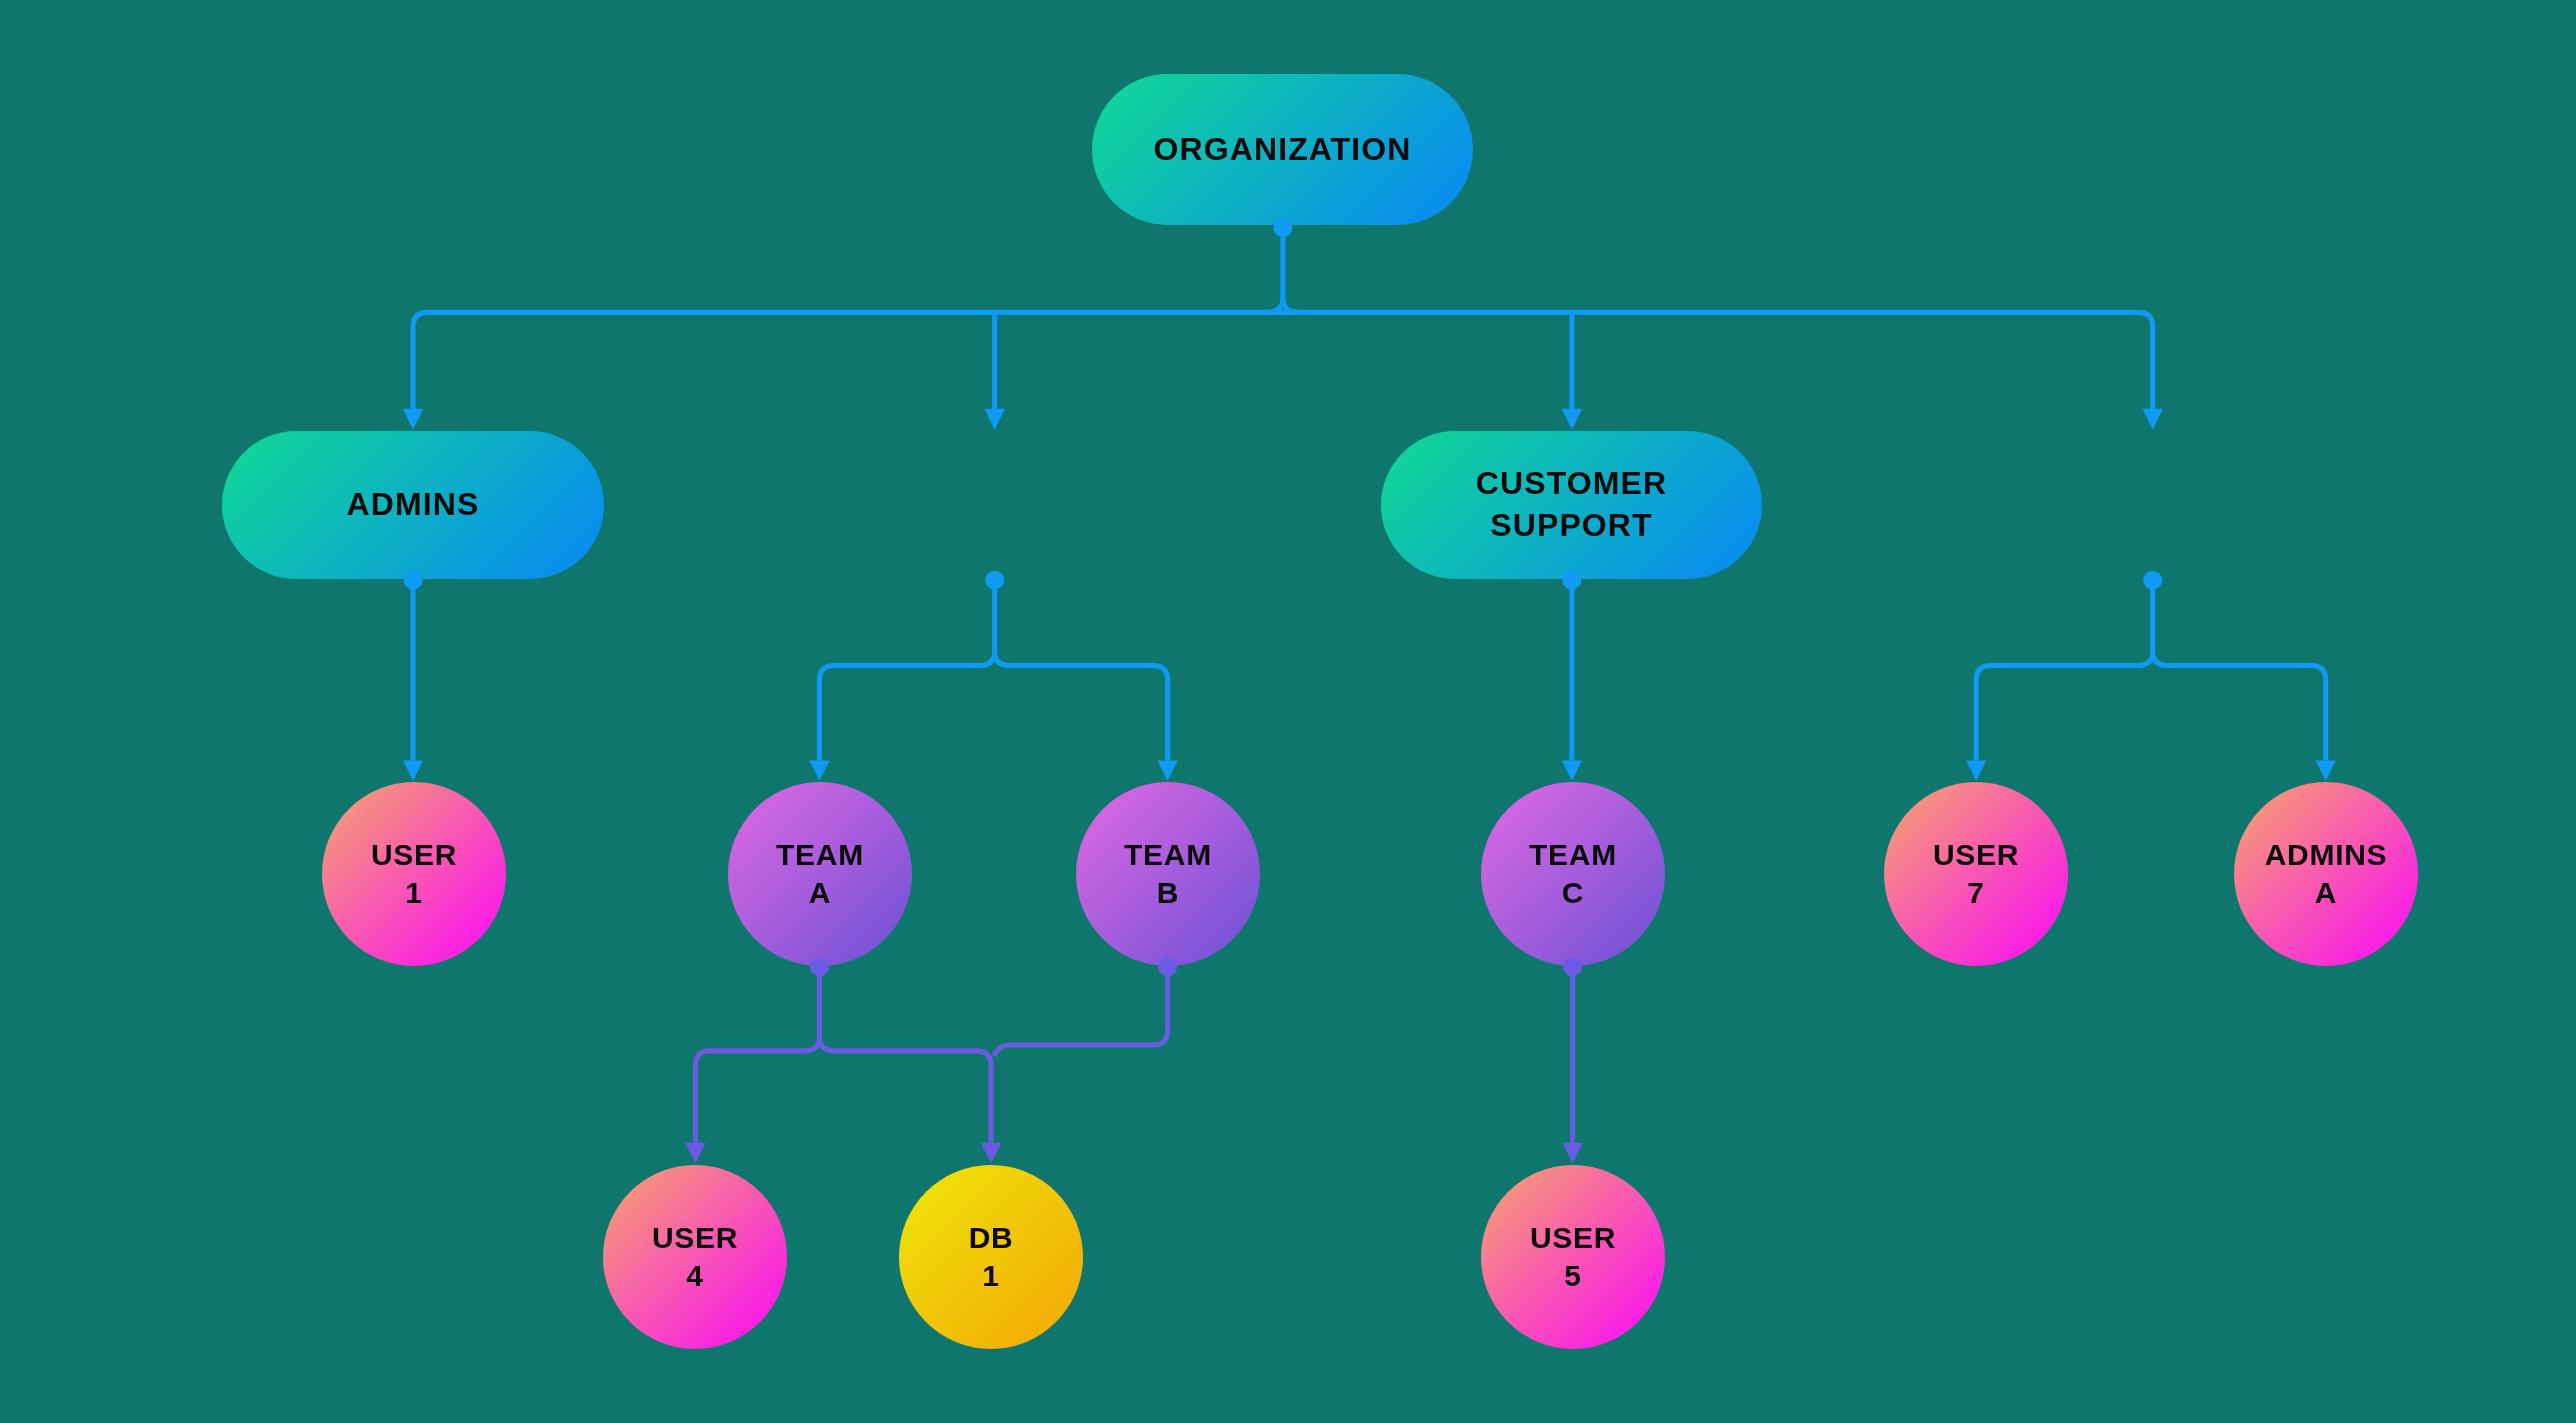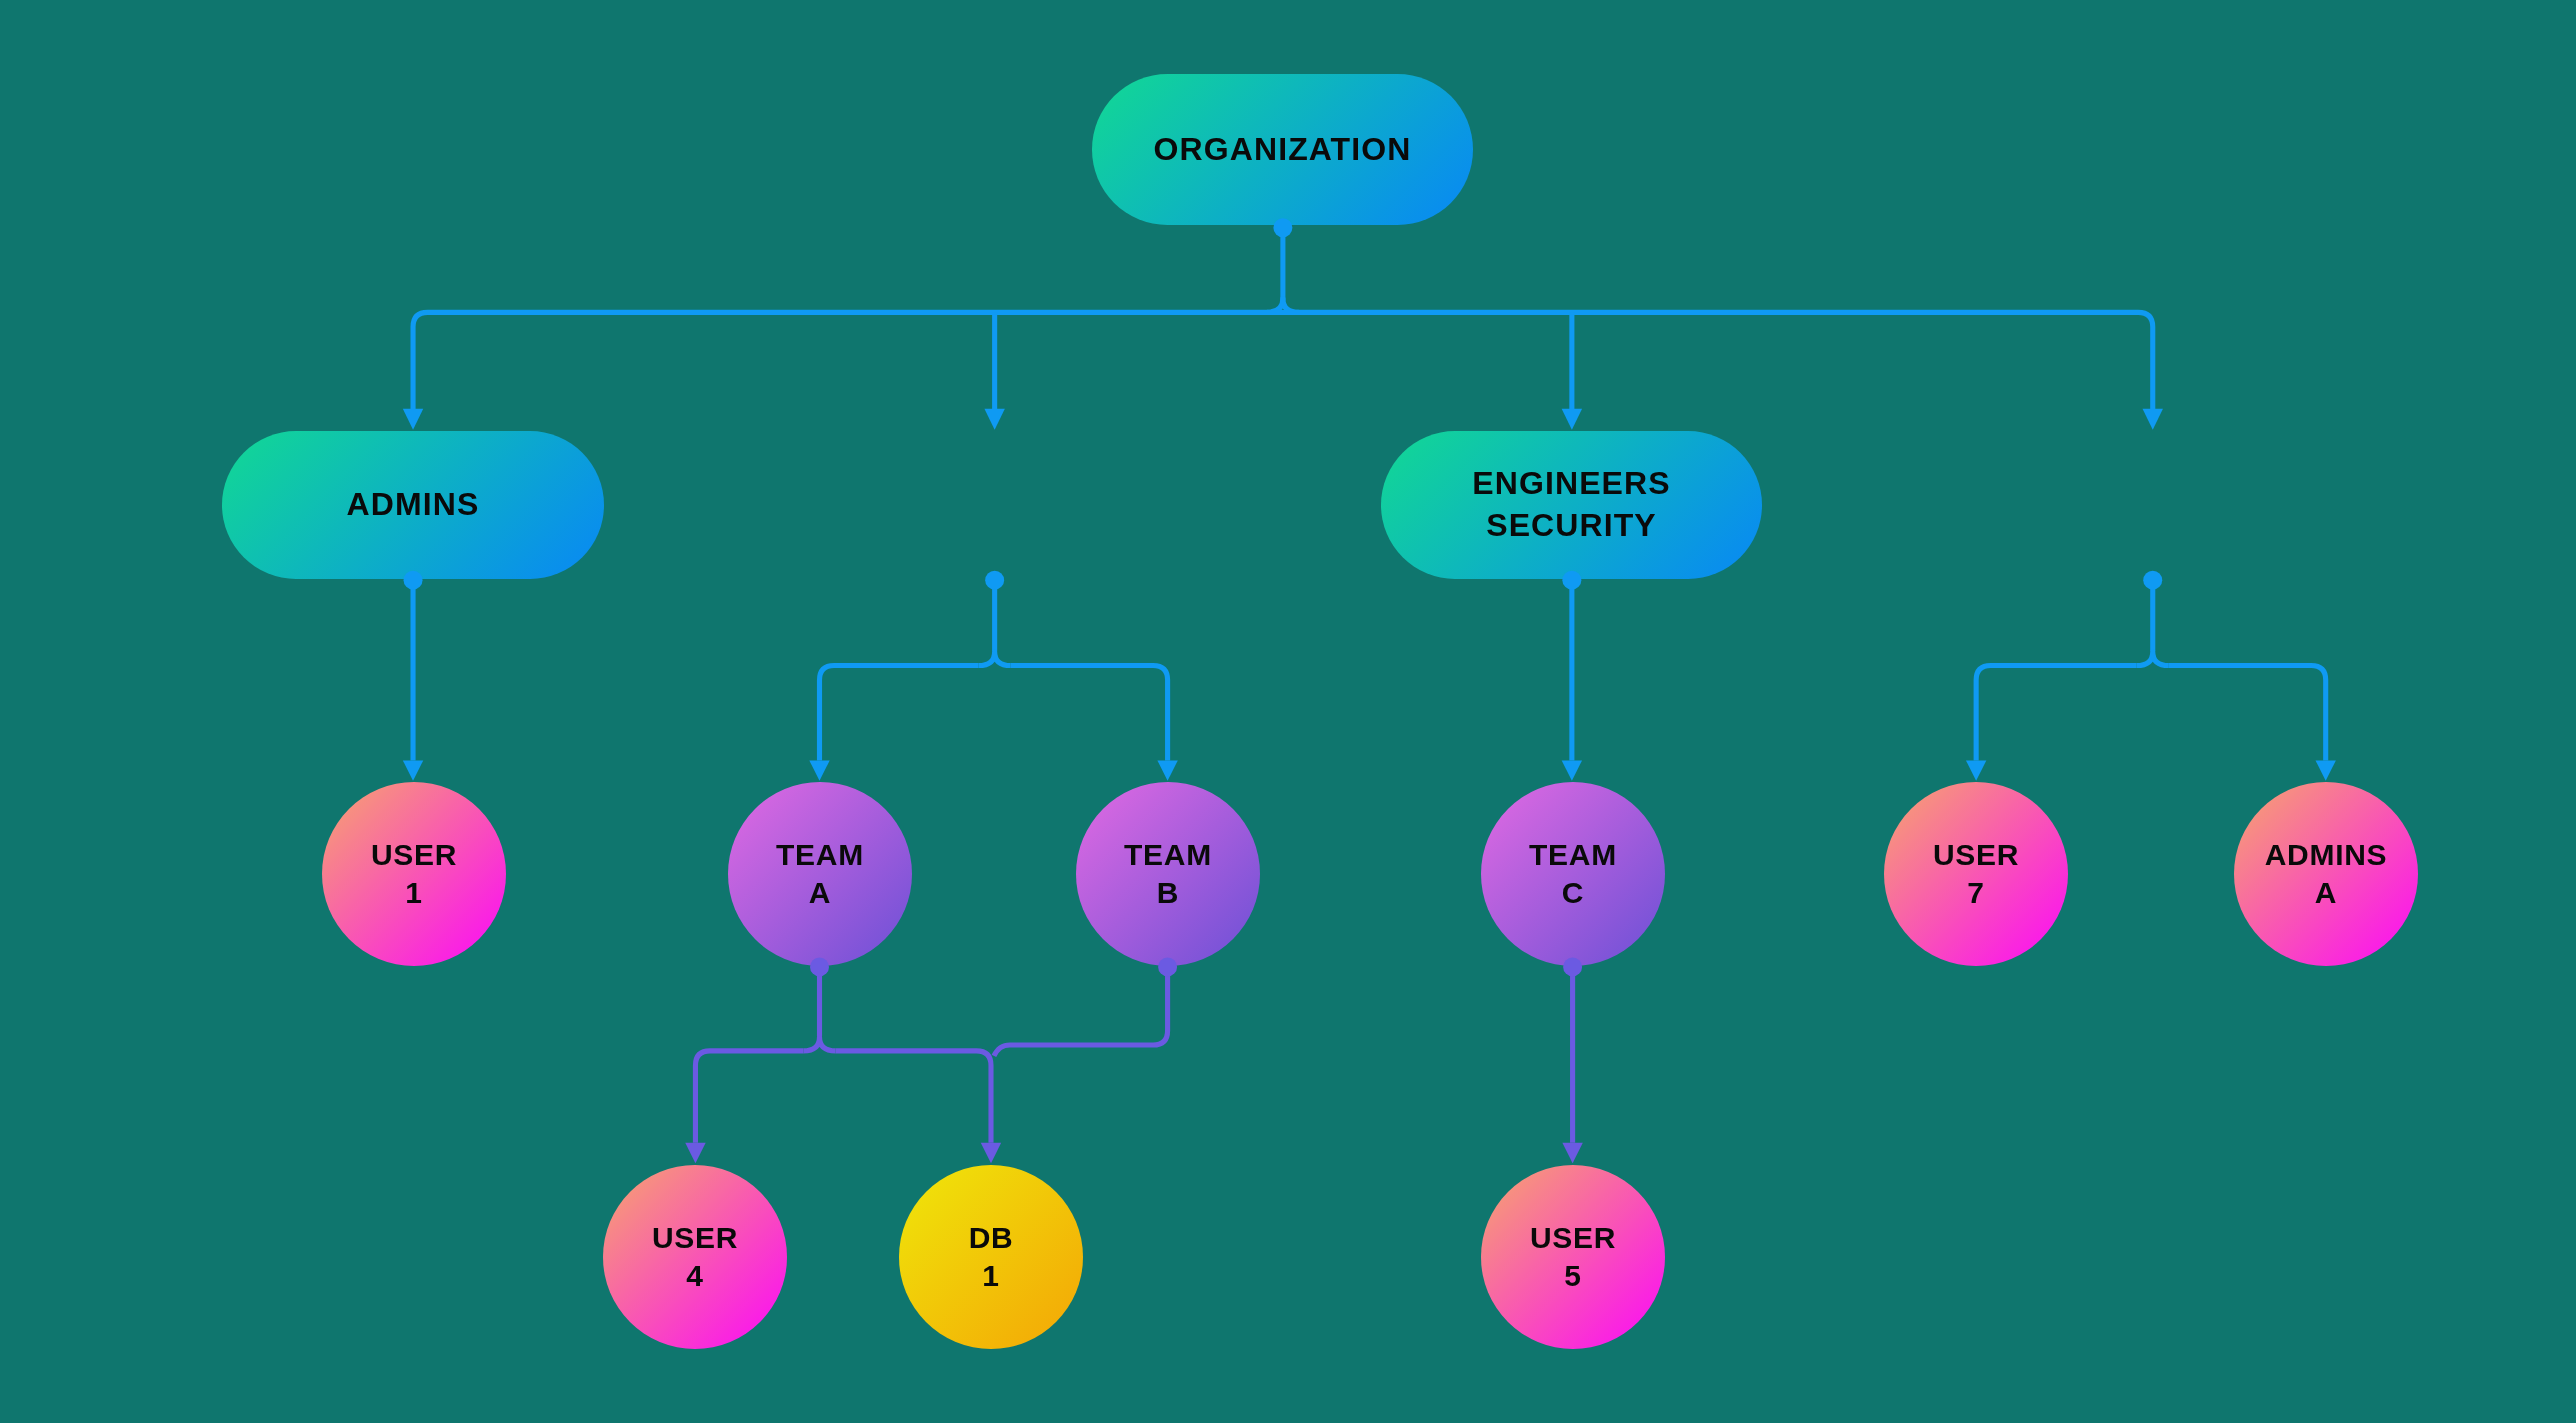--- a/index.html
+++ b/index.html
@@ -53,22 +53,22 @@
 
   <div class="node pill grad-group" style="left:222px;top:431px;width:382px;height:148px;">
     <div class="label">
       <span class="line">ADMINS</span>
     </div>
   </div>
 
 
   <div class="node pill grad-group" style="left:1381px;top:431px;width:381px;height:148px;">
     <div class="label">
-      <span class="line">ENGINEERS</span>
-      <span class="line">SECURITY</span>
+      <span class="line">CUSTOMER</span>
+      <span class="line">SUPPORT</span>
     </div>
   </div>
 
 
   <div class="node circle grad-user" style="left:322px;top:782px;width:184px;height:184px;">
     <div class="label">
       <span class="line">USER</span>
       <span class="line">1</span>
     </div>
   </div>

